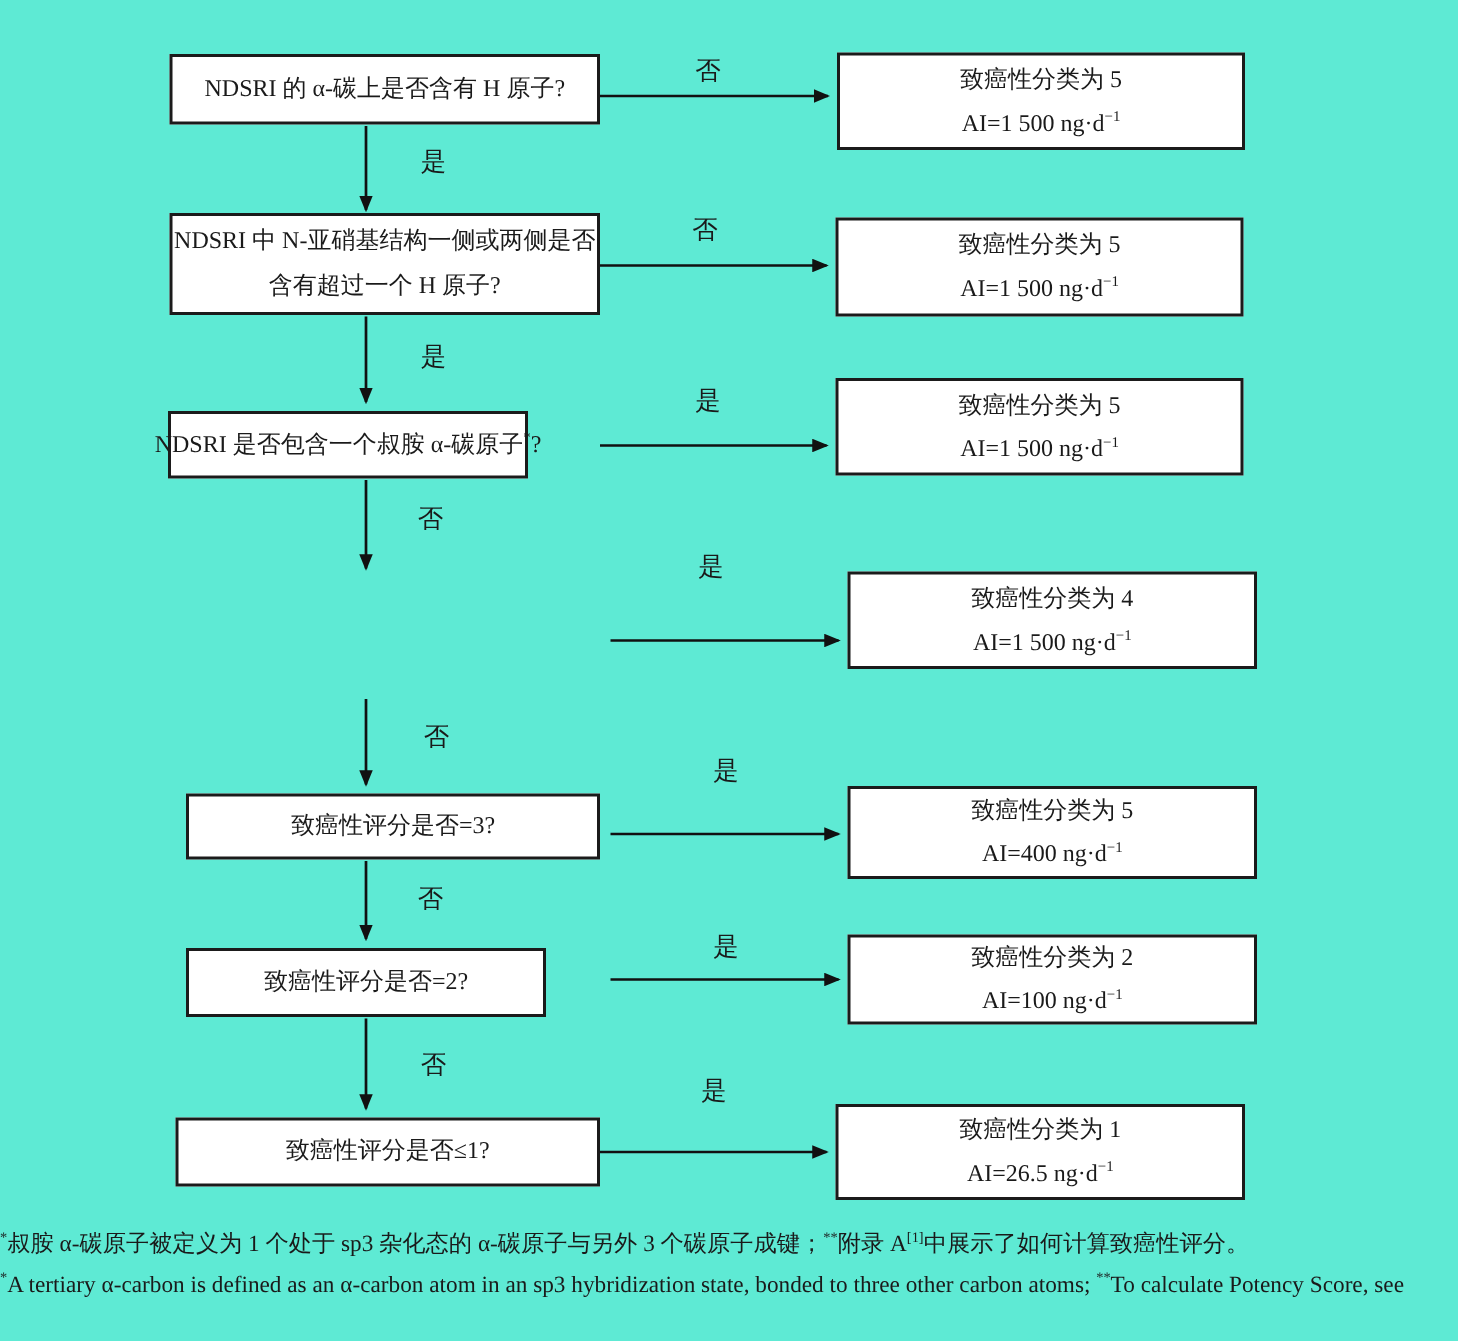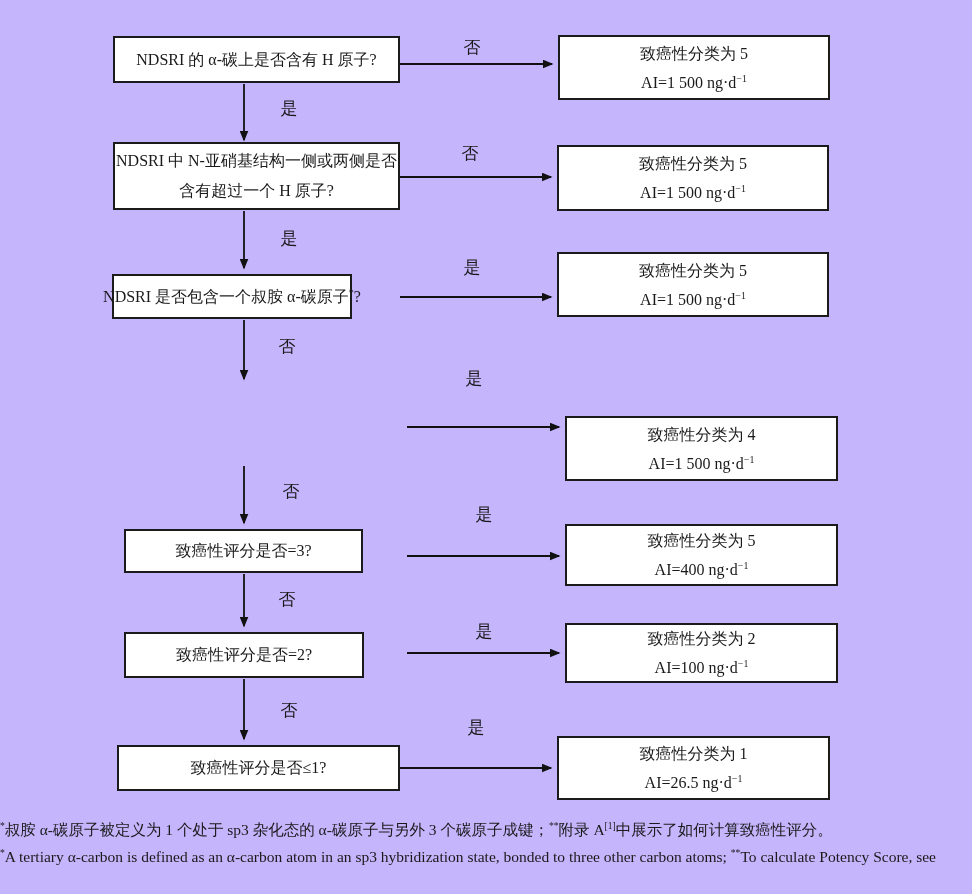--- a/index.html
+++ b/index.html
@@ -1,17 +1,17 @@
 <!DOCTYPE html>
 <html><head>
 <meta charset="utf-8">
 <style>
   html,body{margin:0;padding:0;background:#ffffff;}
   #canvas{
-    position:relative;width:972px;height:894px;background:#c4b5fd;overflow:hidden;
+    position:relative;width:972px;height:894px;background:#5eead4;overflow:hidden;
     font-family:"Liberation Serif","DejaVu Serif",serif;color:#1a1a1a;
   }
   .dbox,.rbox{
     position:absolute;box-sizing:border-box;border:2px solid #1b1b1b;background:#ffffff;
     display:flex;flex-direction:column;justify-content:center;align-items:center;
     text-align:center;font-size:16px;
   }
   .dbox .line,.rbox .line{display:block;line-height:30px;white-space:nowrap;}
   .rbox .line{line-height:29px;}
   .dbox.tall .line{line-height:34px;}
@@ -59,21 +59,21 @@
   <div class="dbox" style="left:113px;top:142px;width:287px;height:68px">
     <div class="line">NDSRI 中 N-亚硝基结构一侧或两侧是否</div>
     <div class="line">含有超过一个 H 原子?</div>
   </div>
 
   <div class="dbox" style="left:112px;top:274px;width:240px;height:45px">
     <div class="line"><span>NDSRI 是否包含一个叔胺 α-碳原子</span><sup>*</sup><span>?</span></div>
   </div>
 
 
-  <div class="dbox" style="left:124px;top:529px;width:239px;height:44px">
+  <div class="dbox" style="left:124px;top:529px;width:276px;height:44px">
     <div class="line">致癌性评分是否=3?</div>
   </div>
 
   <div class="dbox" style="left:124px;top:632px;width:240px;height:46px">
     <div class="line">致癌性评分是否=2?</div>
   </div>
 
   <div class="dbox" style="left:117px;top:745px;width:283px;height:46px">
     <div class="line">致癌性评分是否≤1?</div>
   </div>
@@ -86,21 +86,21 @@
   <div class="rbox" style="left:557px;top:145px;width:272px;height:66px">
     <div class="line">致癌性分类为 5</div>
     <div class="line"><span>AI=1 500 ng·d</span><sup>−1</sup></div>
   </div>
 
   <div class="rbox" style="left:557px;top:252px;width:272px;height:65px">
     <div class="line">致癌性分类为 5</div>
     <div class="line"><span>AI=1 500 ng·d</span><sup>−1</sup></div>
   </div>
 
-  <div class="rbox" style="left:565px;top:416px;width:273px;height:65px">
+  <div class="rbox" style="left:565px;top:381px;width:273px;height:65px">
     <div class="line">致癌性分类为 4</div>
     <div class="line"><span>AI=1 500 ng·d</span><sup>−1</sup></div>
   </div>
 
   <div class="rbox" style="left:565px;top:524px;width:273px;height:62px">
     <div class="line">致癌性分类为 5</div>
     <div class="line"><span>AI=400 ng·d</span><sup>−1</sup></div>
   </div>
 
   <div class="rbox" style="left:565px;top:623px;width:273px;height:60px">

